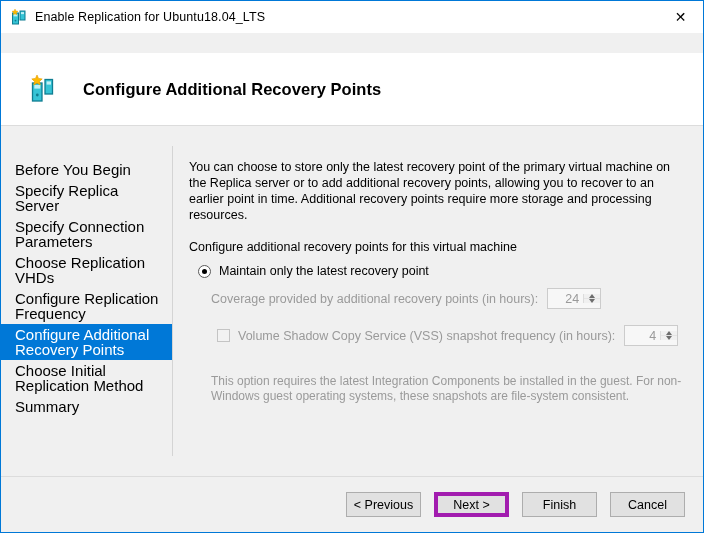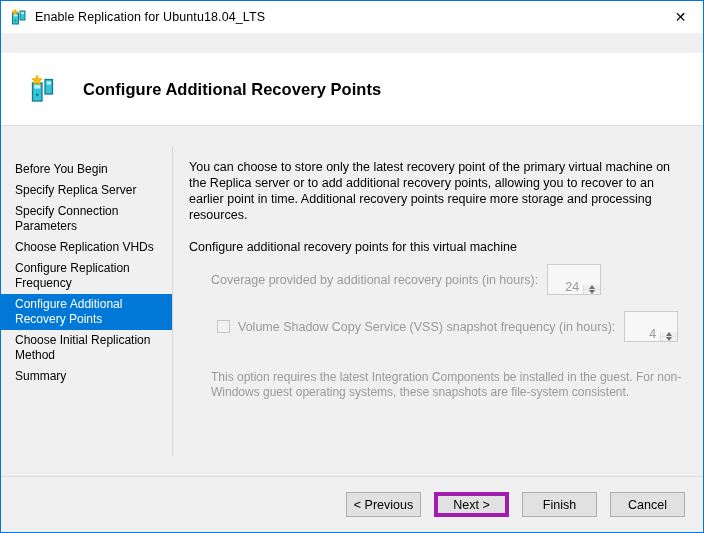--- a/index.html
+++ b/index.html
@@ -106,21 +106,21 @@
   .sidebar {
     width: 172px;
     flex: 0 0 172px;
     padding-top: 13px;
     box-sizing: border-box;
     border-right: 1px solid #d4d4d4;
     background: #f0f0f0;
   }
   .nav-item {
     padding: 3px 8px 3px 14px;
-    font-size: 12px;
+    font-size: 15px;
     color: #000000;
     line-height: 15px;
     cursor: default;
     user-select: none;
   }
   .nav-item.selected {
     background: #0078d7;
     color: #ffffff;
   }
 
@@ -199,22 +199,22 @@
     border: 1px solid #c4c4c4;
     background: #f2f2f2;
     box-sizing: border-box;
     flex: 0 0 auto;
     margin-right: 8px;
   }
 
   
   .spinner {
     display: inline-flex;
-    align-items: flex-end;
-    height: 31px;
+    align-items: center;
+    height: 21px;
     border: 1px solid #cccccc;
     background: #f7f7f7;
     box-sizing: border-box;
     margin-left: 9px;
   }
   .spin-value {
     width: 31px;
     text-align: right;
     padding-right: 4px;
     font-size: 12.5px;
@@ -337,20 +337,24 @@
     </div>
 
     <div class="main">
 
       <div class="intro">You can choose to store only the latest recovery point of the primary virtual machine on the Replica server or to add additional recovery points, allowing you to recover to an earlier point in time. Additional recovery points require more storage and processing resources.</div>
 
       <div class="prompt">Configure additional recovery points for this virtual machine</div>
 
       <div class="option-list">
 
+        <div class="opt-row">
+          <span class="radio checked"></span>
+          <span class="opt-label">Maintain only the latest recovery point</span>
+        </div>
 
 
         <div class="sub-row">
           <span class="dis-label">Coverage provided by additional recovery points (in hours):</span>
           <span class="spinner">
             <span class="spin-value">24</span>
             <span class="spin-btns">
               <span class="spin-btn">
                   <i class="arrow-up"></i>
                 </span>

